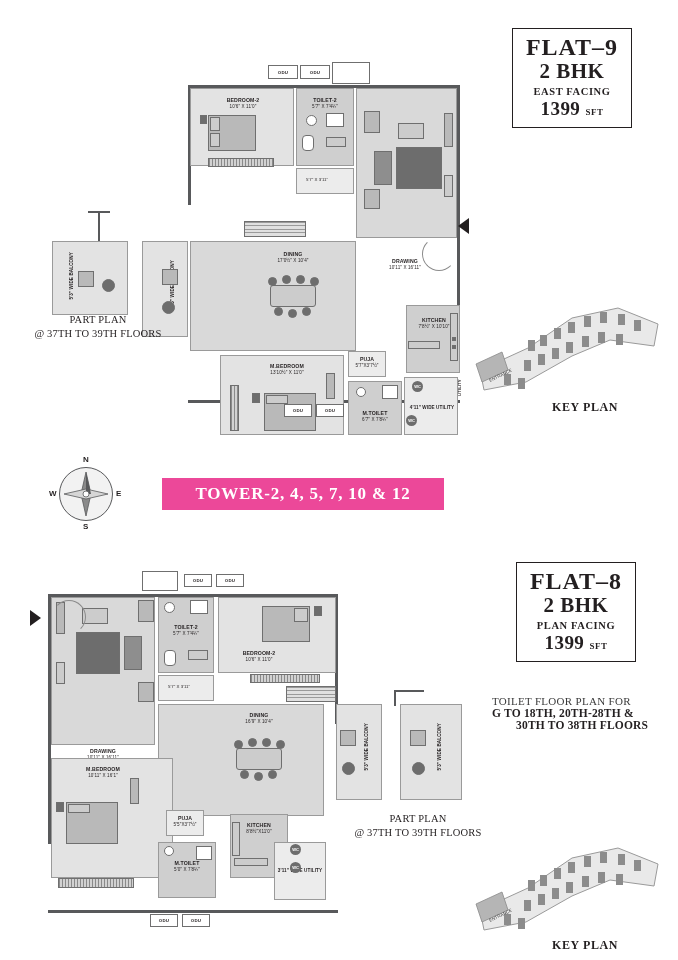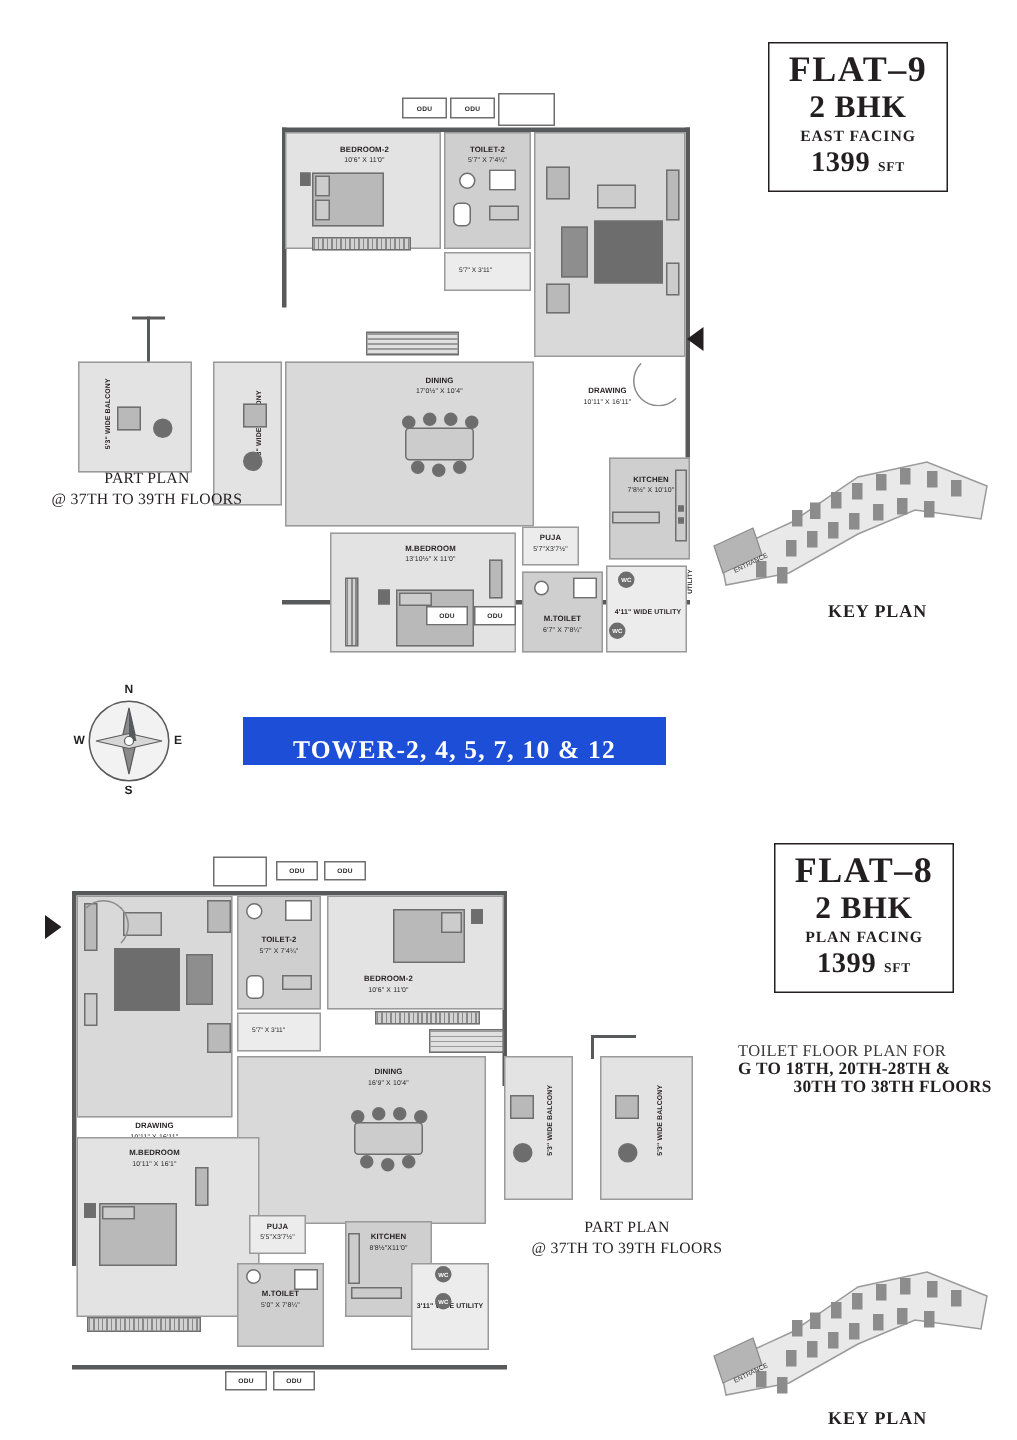--- a/index.html
+++ b/index.html
@@ -102,24 +102,24 @@
     font-family:"Liberation Serif", serif; font-size:10.5px;
     letter-spacing:.2px; color:#231f20; line-height:1.35;
   }
   .keylbl {
     position:absolute; font-family:"Liberation Serif", serif;
     font-weight:700; font-size:12px; letter-spacing:.6px;
   }
 
   
   .banner {
-    position:absolute; background:#1d4ed8; color:#fff;
+    position:absolute; background:#ec4899; color:#fff;
     font-family:"Liberation Serif", serif; font-weight:700;
     font-size:17px; letter-spacing:.8px;
-    display:flex; align-items:flex-end; justify-content:center;
+    display:flex; align-items:center; justify-content:center;
   }
 
   
   .compass { position:absolute; width:72px; height:72px; }
   .compass .ring {
     position:absolute; inset:9px; border:1.4px solid #58595b; border-radius:50%;
     background:#f2f2f2;
   }
   .compass .lt { position:absolute; font-size:8px; font-weight:700; color:#231f20; }
 
@@ -465,21 +465,21 @@
     <div class="t2">2 BHK</div>
     <div class="t3">PLAN FACING</div>
     <div class="t4">
       <span>1399</span> <small>SFT</small>
     </div>
   </div>
 
   <div class="note" style="left:492px; top:695px; width:182px;">
     <div class="n1">TOILET FLOOR PLAN FOR</div>
     <div class="n2">G TO 18TH, 20TH-28TH &amp;</div>
-    <div class="n2" style="margin-left:37px;">30TH TO 38TH FLOORS</div>
+    <div class="n2" style="margin-left:24px;">30TH TO 38TH FLOORS</div>
   </div>
 
   <div class="partplan" style="left:338px; top:812px; width:160px;">
     <div>PART PLAN</div>
     <div>@ 37TH TO 39TH FLOORS</div>
   </div>
 
   <div class="keyplan" style="left:468px; top:818px; width:198px; height:120px;">
     <svg width="198" height="120" viewBox="0 0 198 120">
       <polygon points="12,92 60,70 104,40 150,30 190,46 186,68 142,62 104,78 58,104 16,112" fill="#e9e9e9" stroke="#9a9a9a" stroke-width="1"></polygon>

